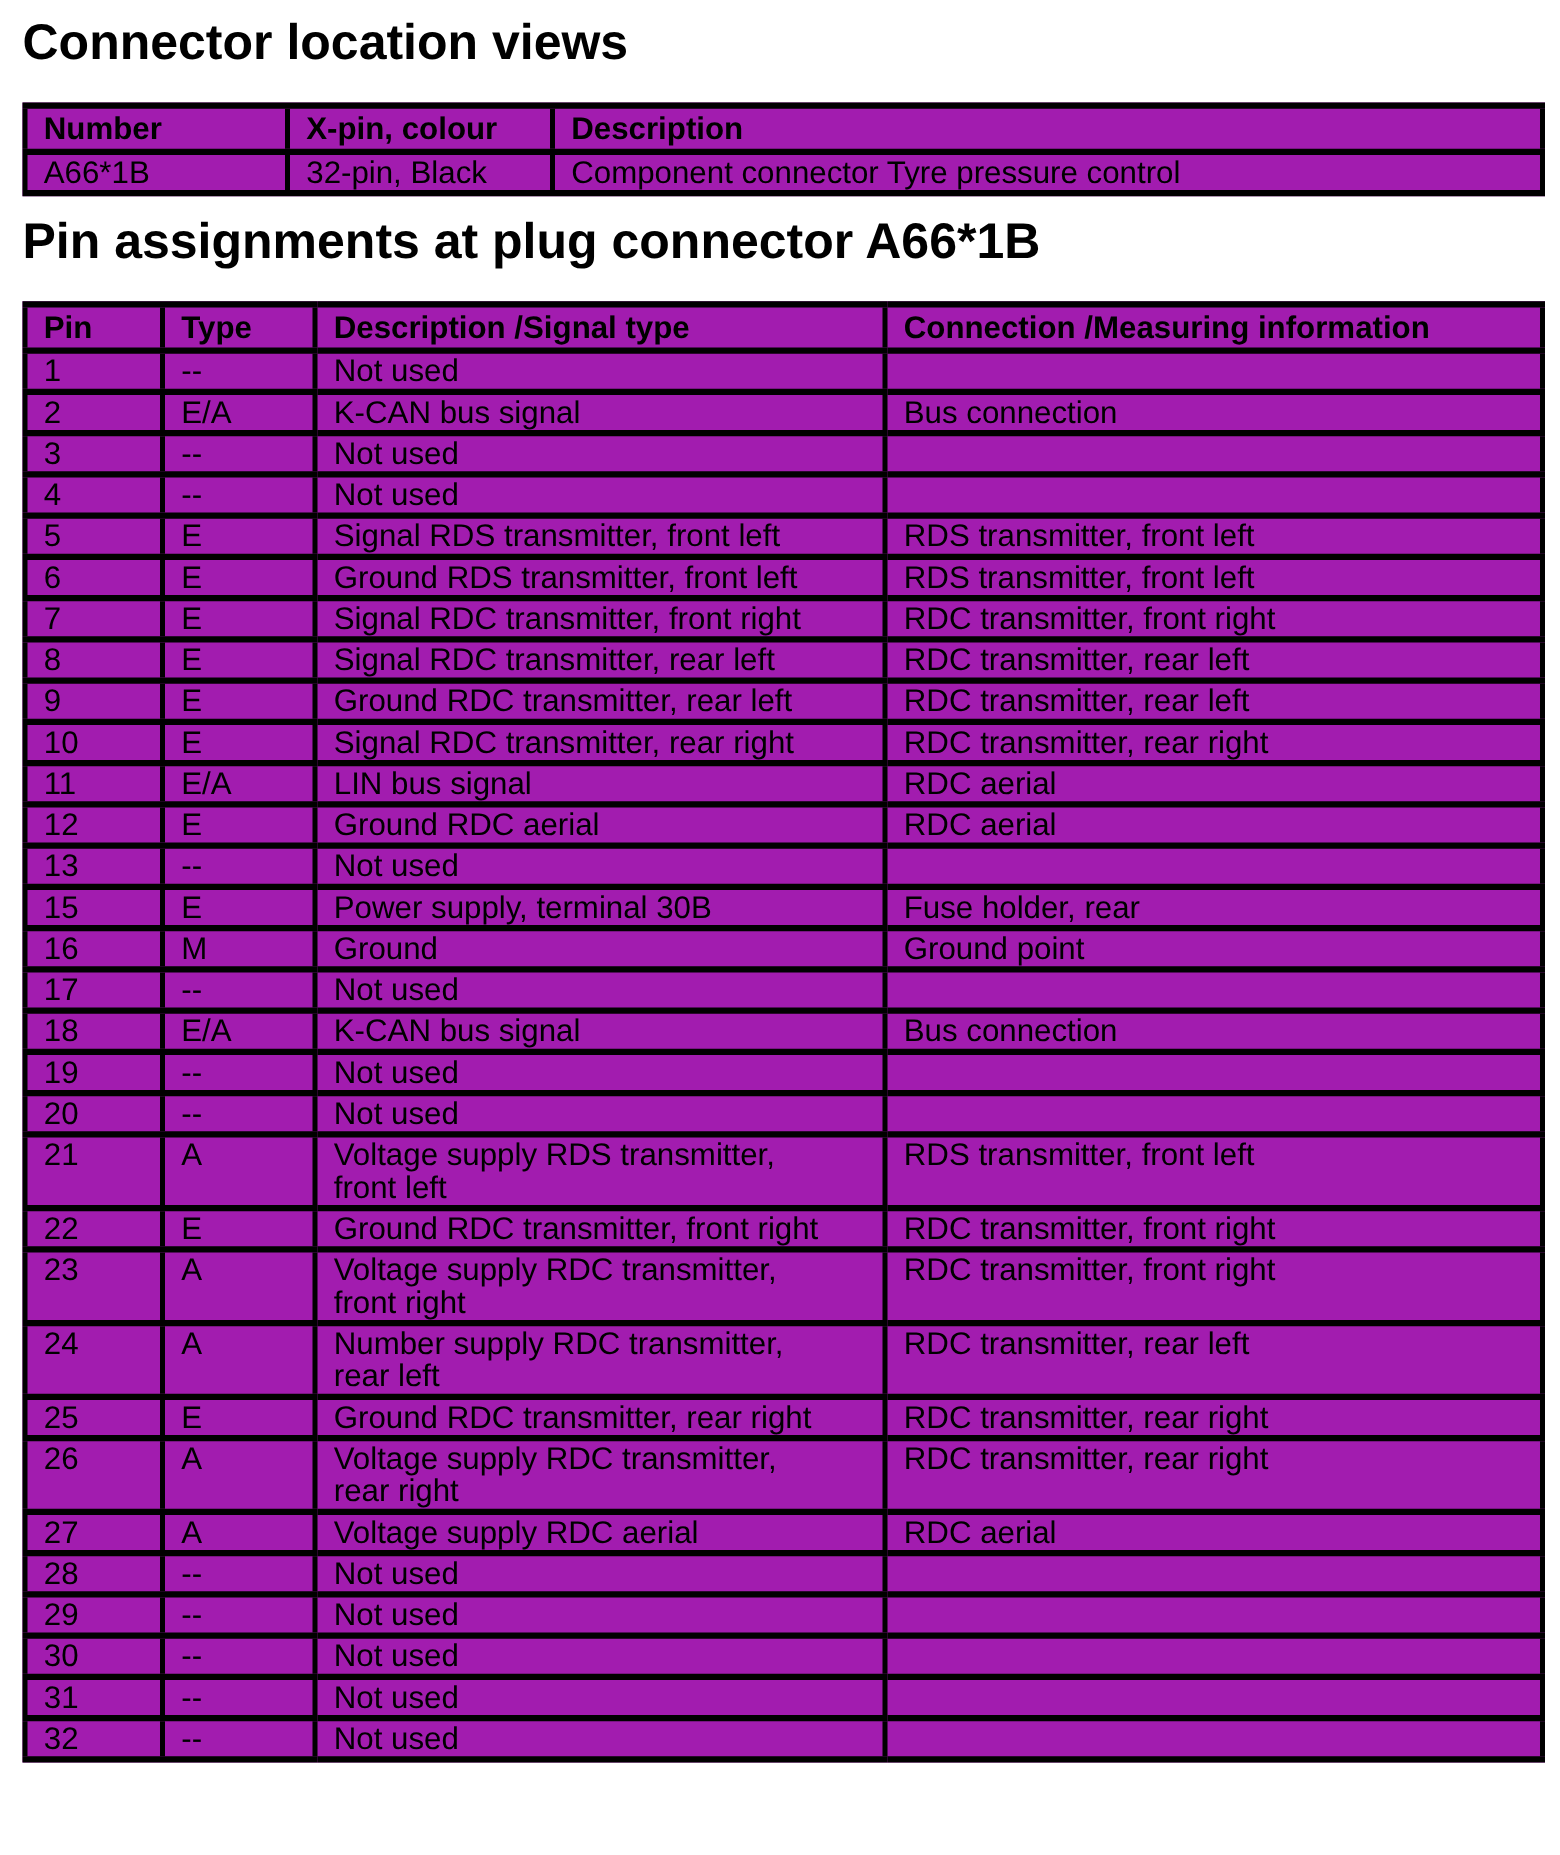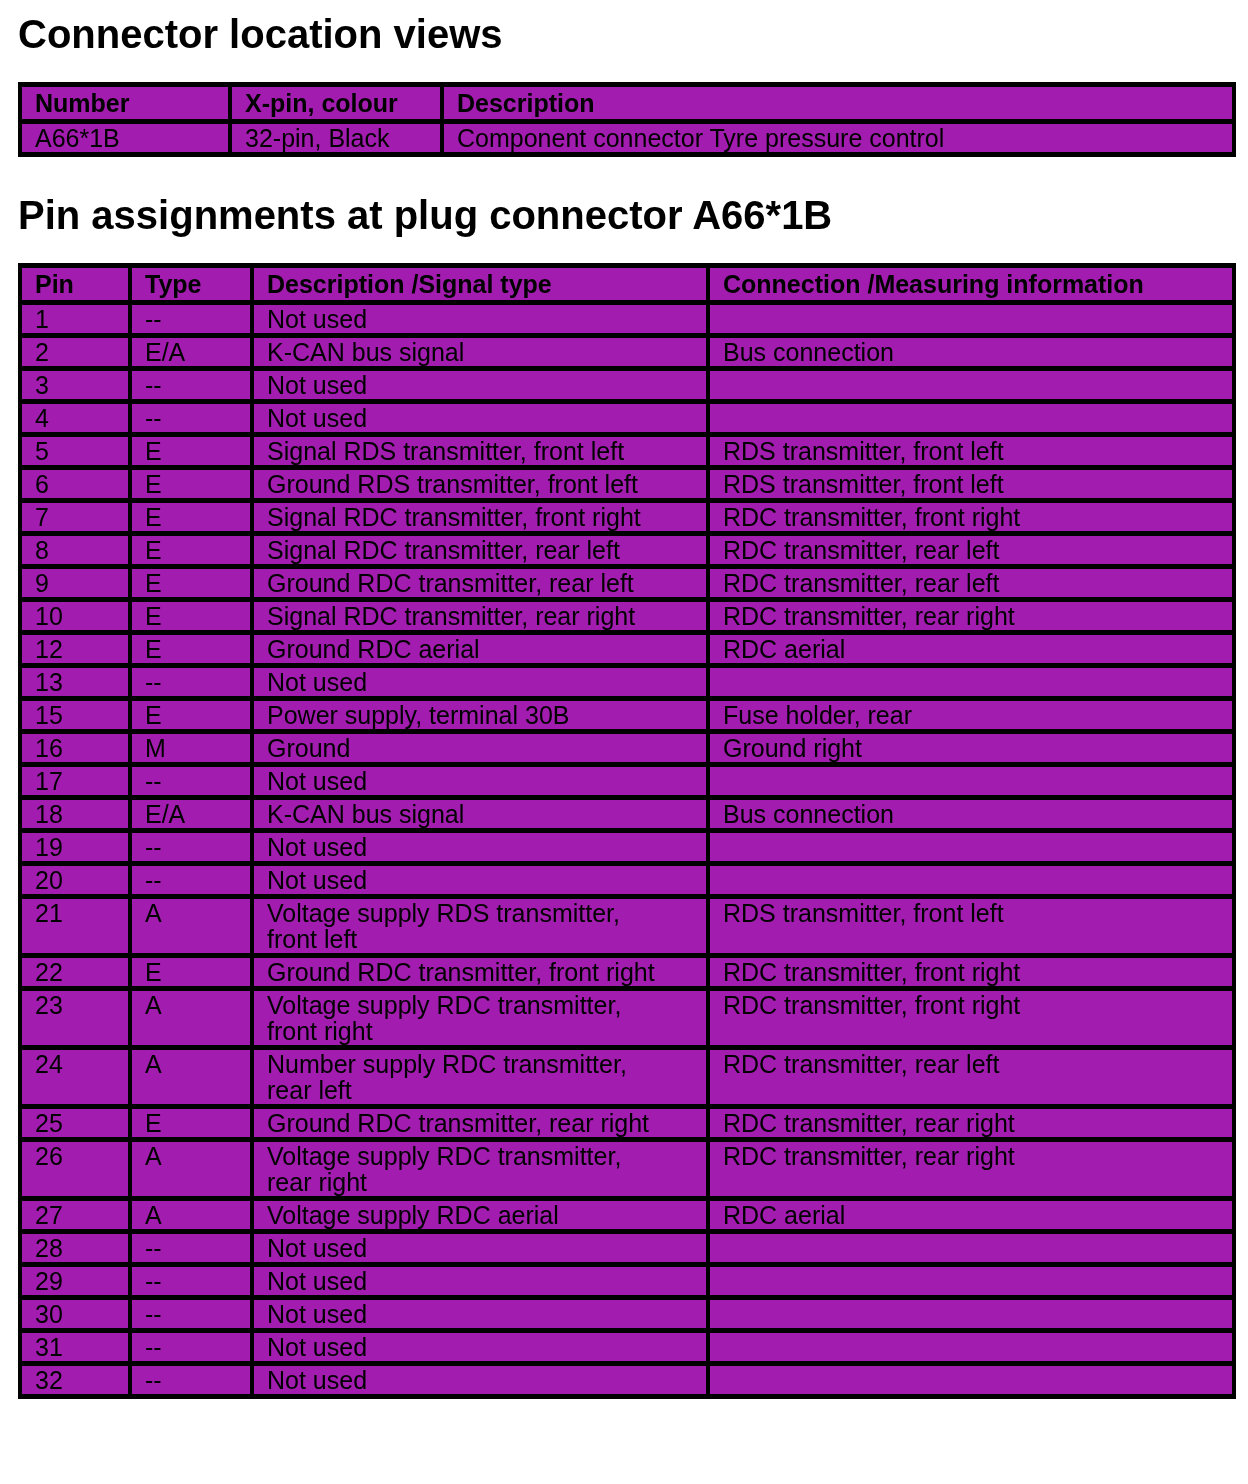--- a/index.html
+++ b/index.html
@@ -17,21 +17,21 @@
     padding: 8px 16px 12px 18px;
     background: #ffffff;
   }
   .doc-title {
     font-size: 40px;
     line-height: 44px;
     font-weight: bold;
     margin: 4px 0 0 0;
     white-space: nowrap;
   }
-  .doc-title.second { margin-top: 36px; }
+  .doc-title.second { margin-top: 14px; }
   table.doc-table {
     border-collapse: collapse;
     table-layout: fixed;
     width: 1214px;
     margin-top: 26px;
     background: #a21caf;
   }
   table.doc-table th,
   table.doc-table td {
     border-style: solid;
@@ -164,20 +164,26 @@
           <td>Ground RDC transmitter, rear left</td>
           <td>RDC transmitter, rear left</td>
         </tr>
         <tr>
           <td>10</td>
           <td>E</td>
           <td>Signal RDC transmitter, rear right</td>
           <td>RDC transmitter, rear right</td>
         </tr>
         <tr>
+          <td>11</td>
+          <td>E/A</td>
+          <td>LIN bus signal</td>
+          <td>RDC aerial</td>
+        </tr>
+        <tr>
           <td>12</td>
           <td>E</td>
           <td>Ground RDC aerial</td>
           <td>RDC aerial</td>
         </tr>
         <tr>
           <td>13</td>
           <td>--</td>
           <td>Not used</td>
           <td></td>
@@ -185,21 +191,21 @@
         <tr>
           <td>15</td>
           <td>E</td>
           <td>Power supply, terminal 30B</td>
           <td>Fuse holder, rear</td>
         </tr>
         <tr>
           <td>16</td>
           <td>M</td>
           <td>Ground</td>
-          <td>Ground right</td>
+          <td>Ground point</td>
         </tr>
         <tr>
           <td>17</td>
           <td>--</td>
           <td>Not used</td>
           <td></td>
         </tr>
         <tr>
           <td>18</td>
           <td>E/A</td>

